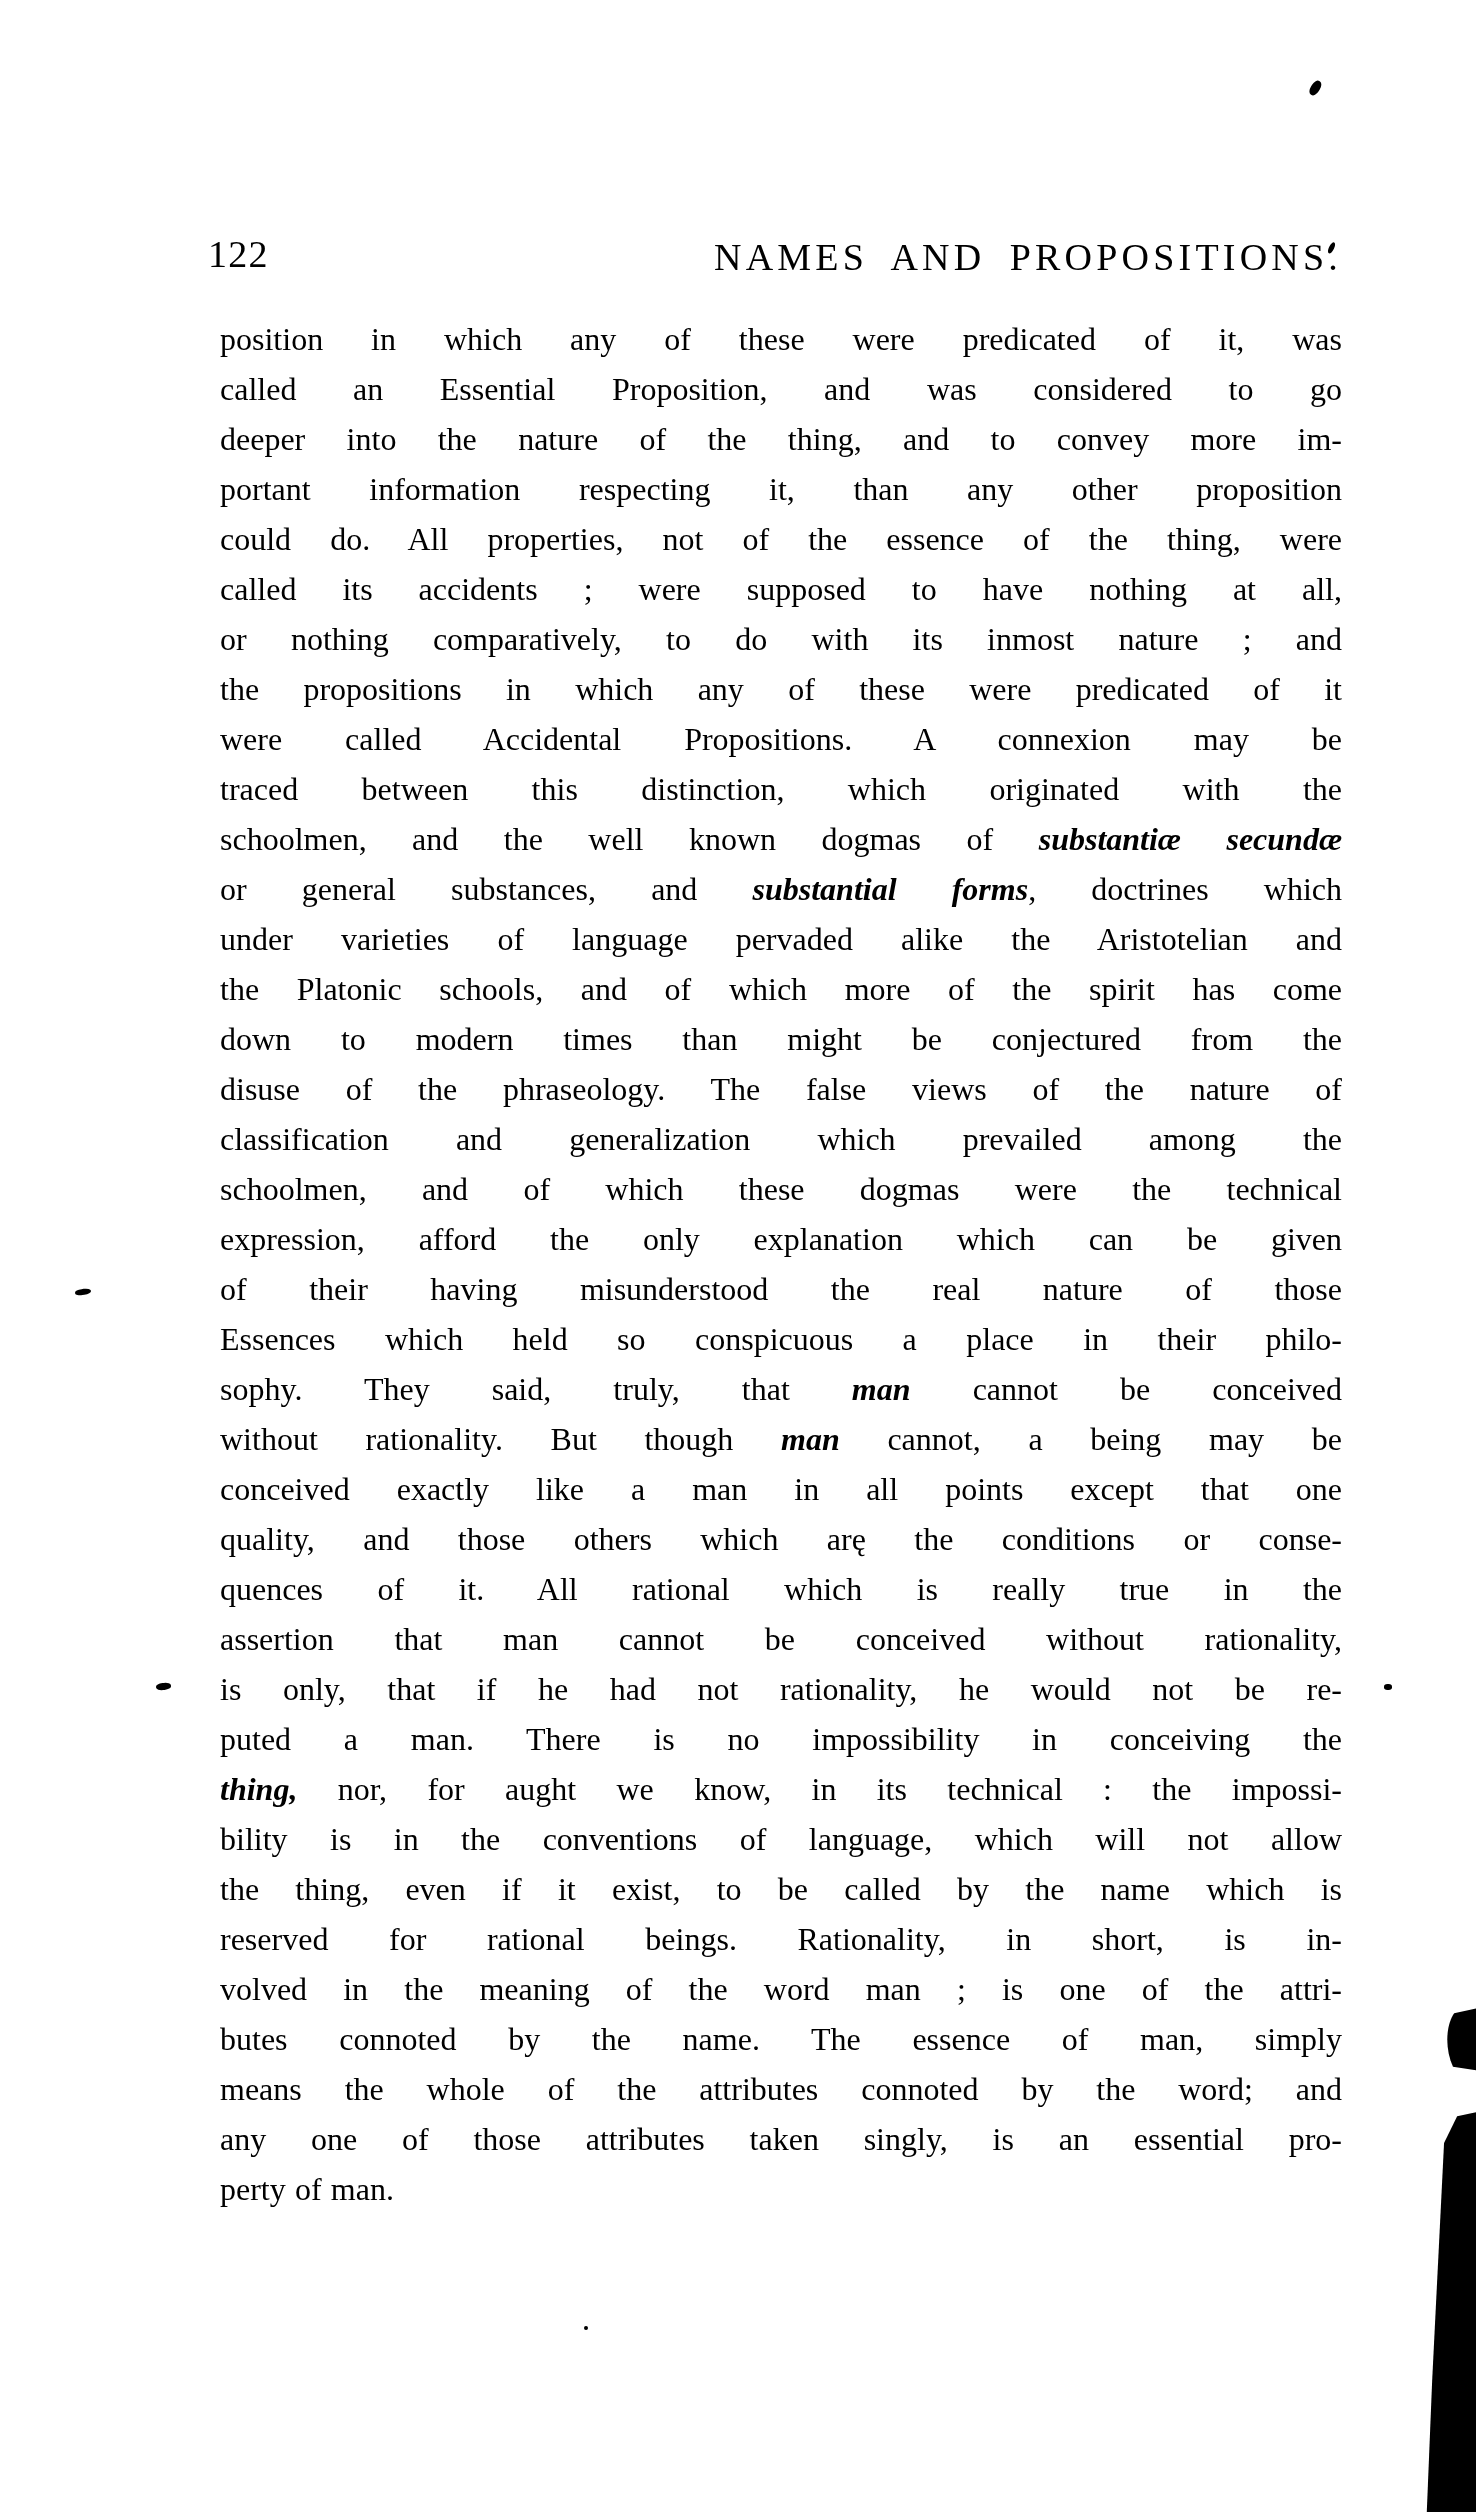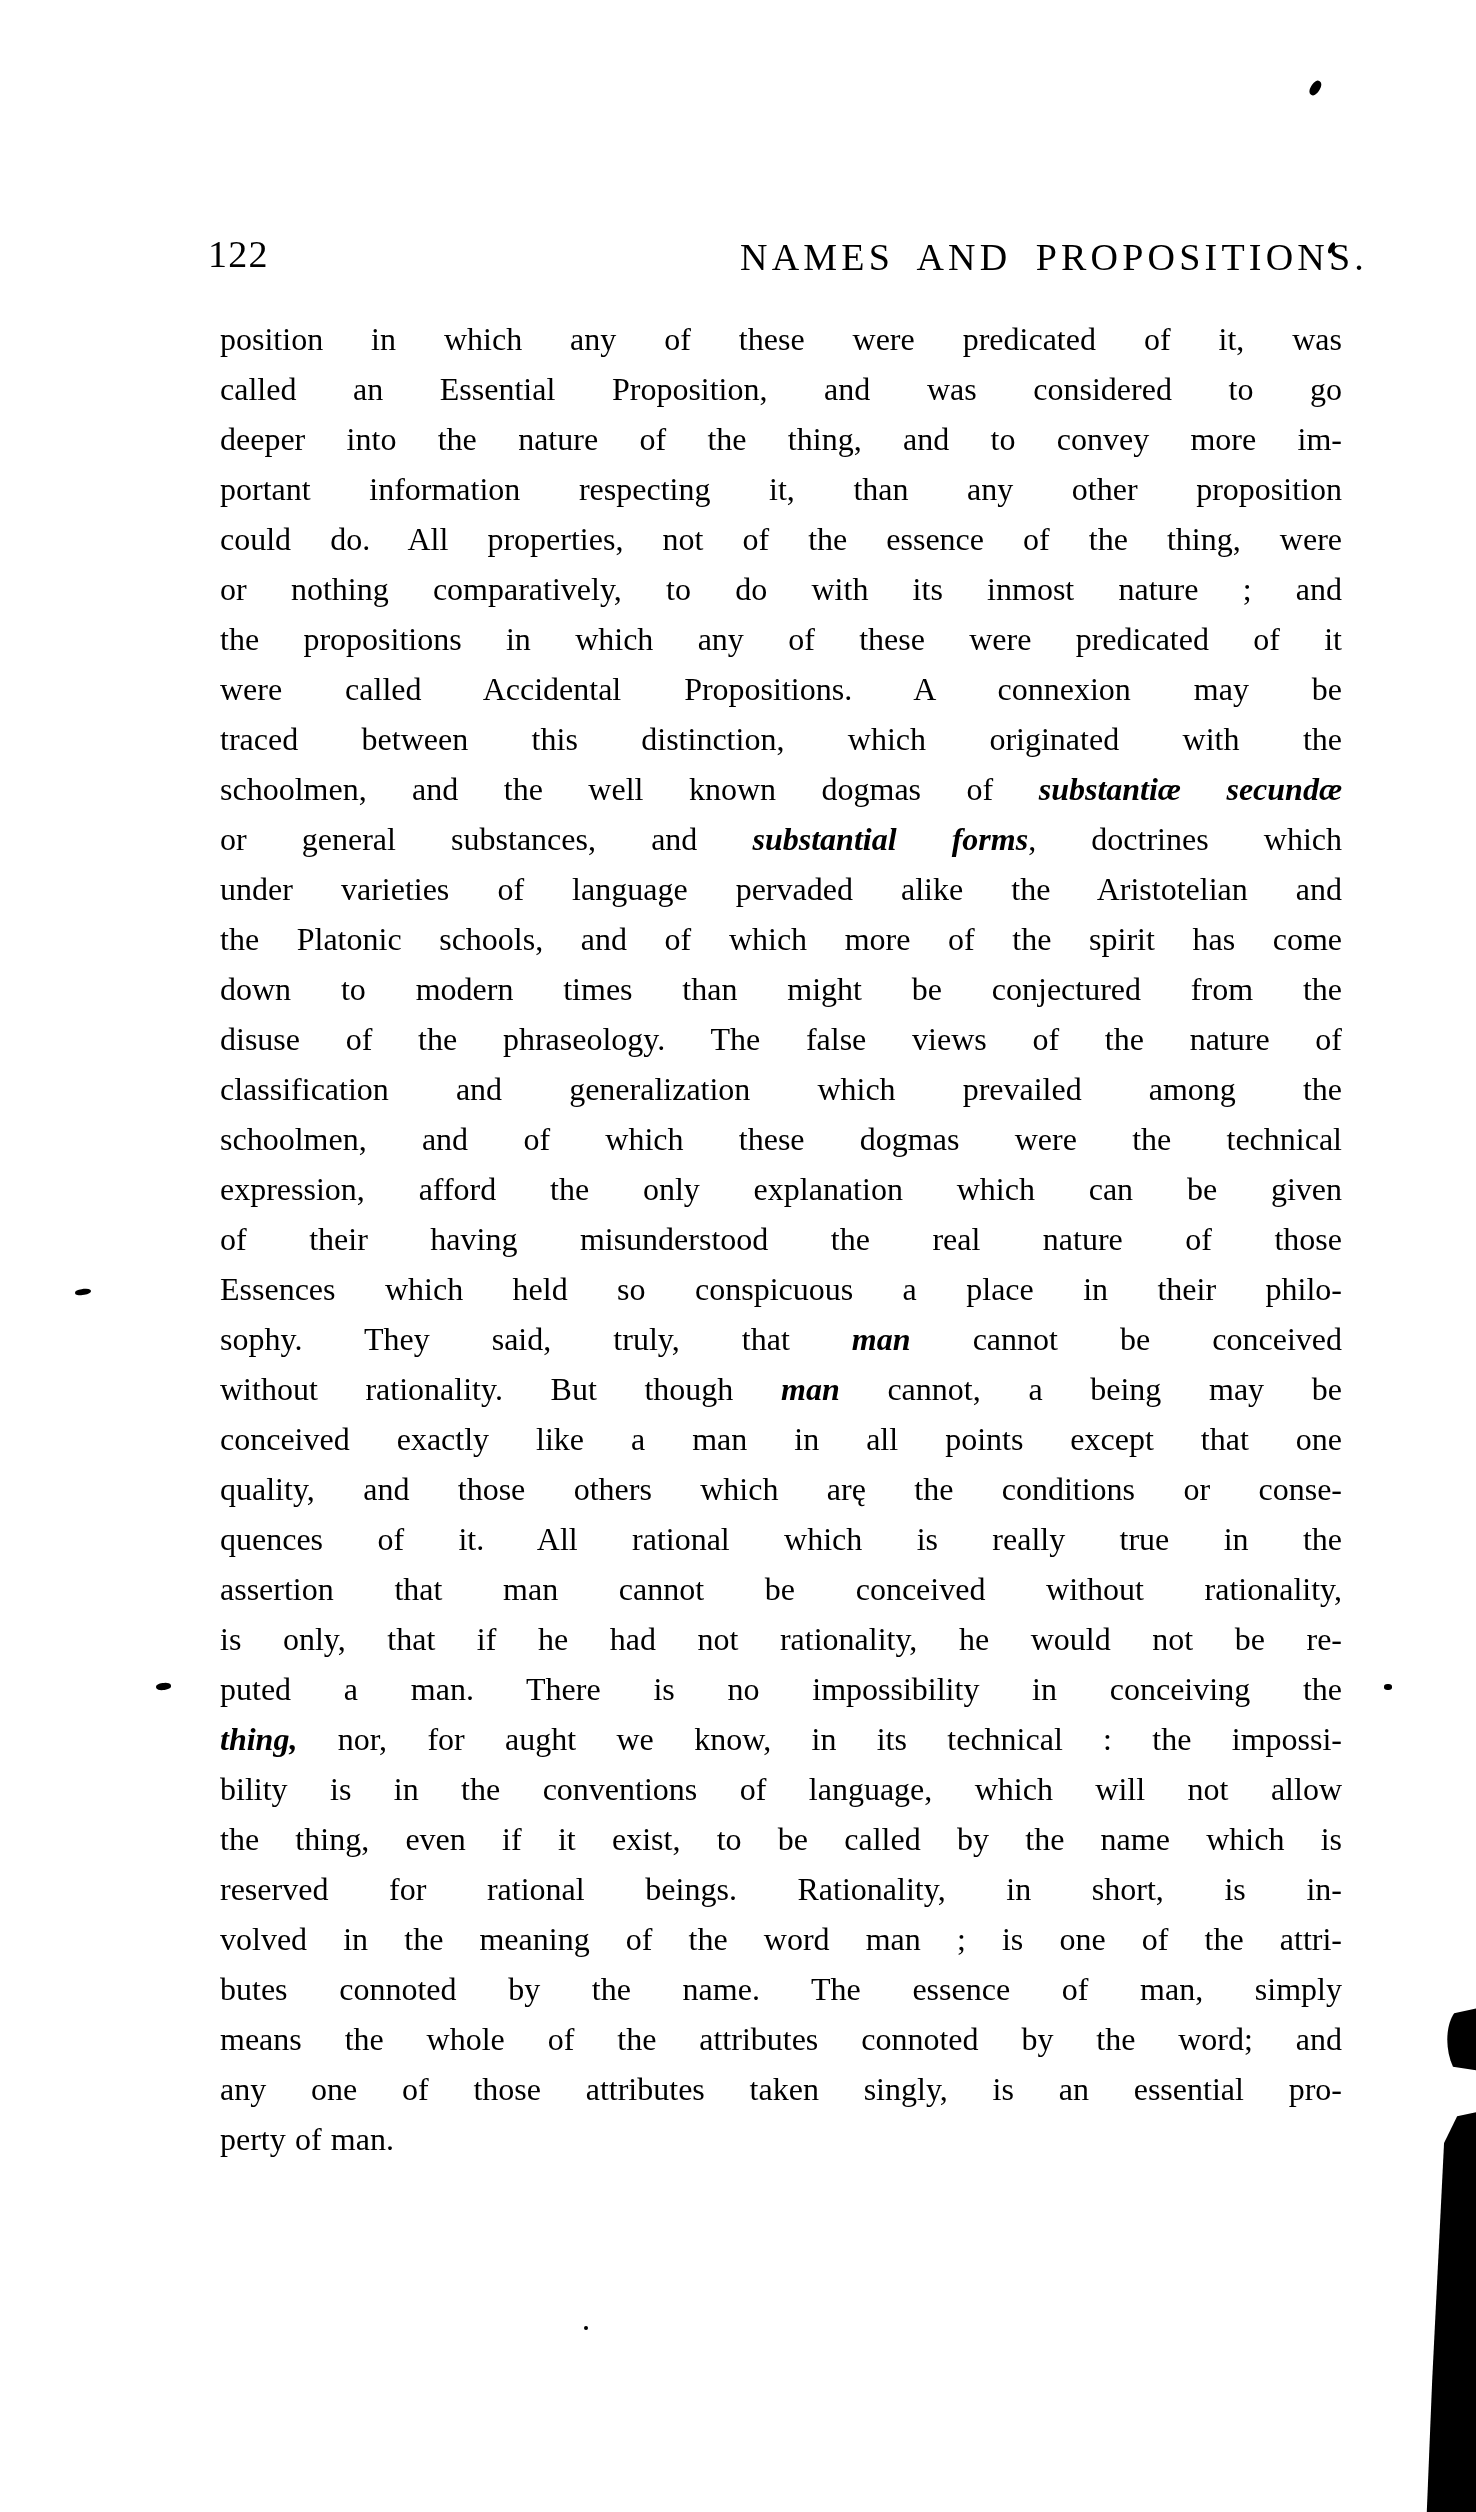--- a/index.html
+++ b/index.html
@@ -15,21 +15,20 @@
     overflow: hidden;
     font-family: "Liberation Serif", "DejaVu Serif", serif;
     color: #000000;
   }
   .header {
     position: absolute;
     left: 220px;
     top: 233px;
     width: 1122px;
     height: 48px;
-    padding-left: 26px;
   }
   .page-number {
     position: absolute;
     left: -12px;
     top: 0;
     font-size: 38px;
     line-height: 42px;
     letter-spacing: 1.2px;
     white-space: nowrap;
   }
@@ -88,20 +87,21 @@
     <div class="page-number">122</div>
     <div class="running-title">NAMES AND PROPOSITIONS.</div>
   </div>
 
   <div class="text-block">
       <div class="line"><span>position in which any of these were predicated of it, was</span></div>
       <div class="line"><span>called an Essential Proposition, and was considered to go</span></div>
       <div class="line"><span>deeper into the nature of the thing, and to convey more im-</span></div>
       <div class="line"><span>portant information respecting it, than any other proposition</span></div>
       <div class="line"><span>could do. All properties, not of the essence of the thing, were</span></div>
+      <div class="line"><span>called its accidents ; were supposed to have nothing at all,</span></div>
       <div class="line"><span>or nothing comparatively, to do with its inmost nature ; and</span></div>
       <div class="line"><span>the propositions in which any of these were predicated of it</span></div>
       <div class="line"><span>were called Accidental Propositions.  A connexion may be</span></div>
       <div class="line"><span>traced between this distinction, which originated with the</span></div>
       <div class="line"><span>schoolmen, and the well known dogmas of </span><span class="it">substantiæ secundæ</span></div>
       <div class="line"><span>or general substances, and </span><span class="it">substantial forms</span><span>, doctrines which</span></div>
       <div class="line"><span>under varieties of language pervaded alike the Aristotelian and</span></div>
       <div class="line"><span>the Platonic schools, and of which more of the spirit has come</span></div>
       <div class="line"><span>down to modern times than might be conjectured from the</span></div>
       <div class="line"><span>disuse of the phraseology.  The false views of the nature of</span></div>

